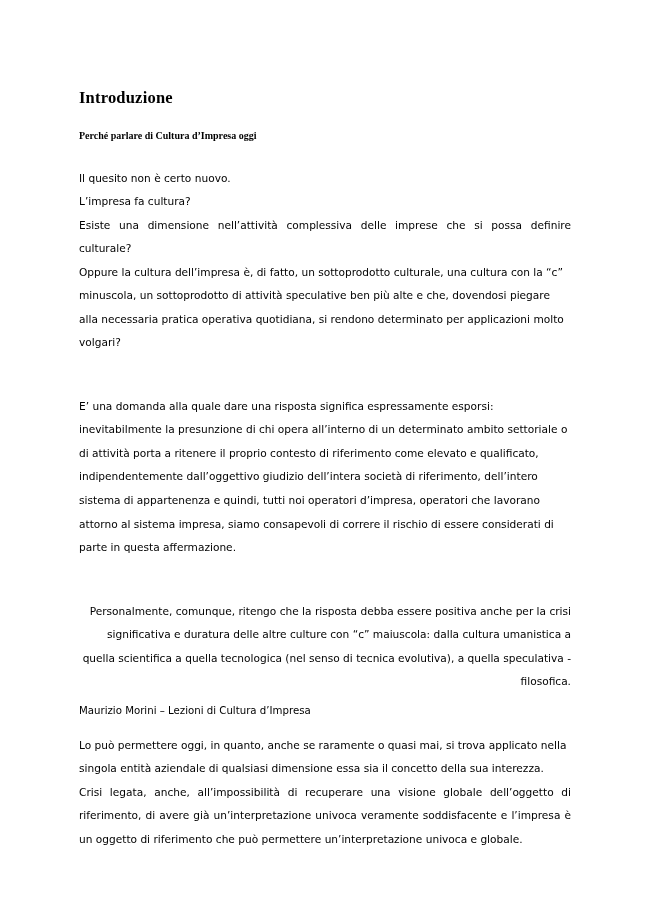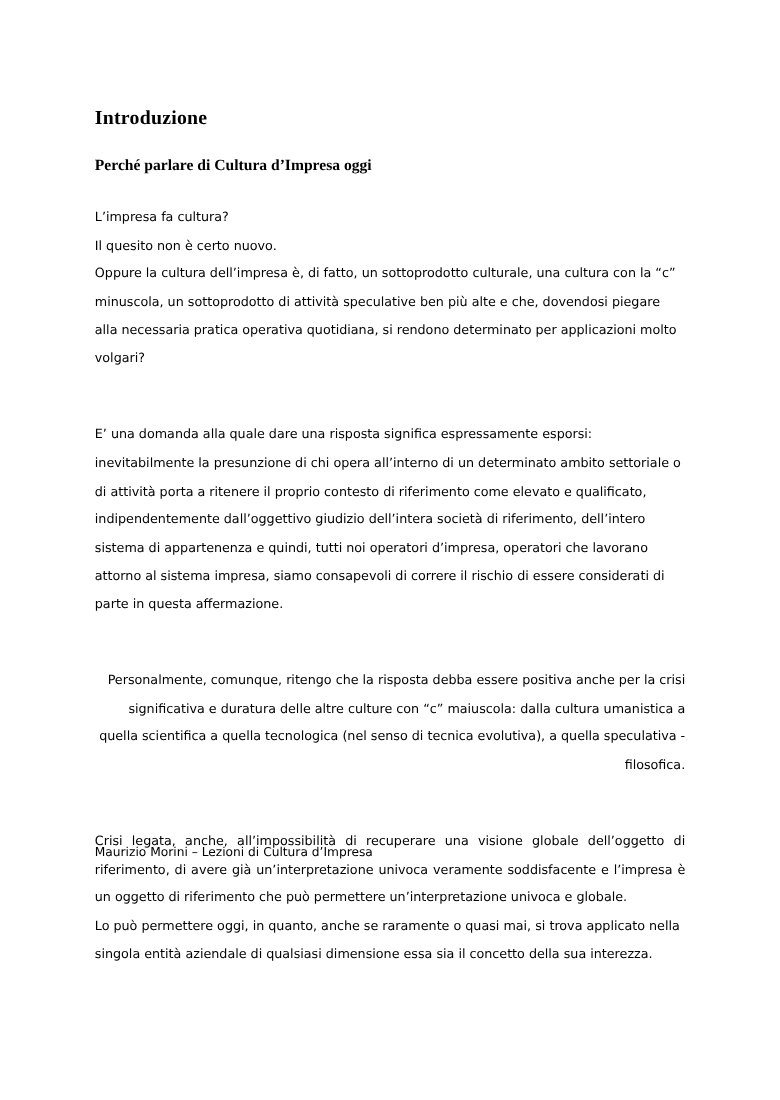--- a/index.html
+++ b/index.html
@@ -25,21 +25,21 @@
   .doc-title {
     font-family: "Liberation Serif", serif;
     font-size: 16.5px;
     font-weight: bold;
     letter-spacing: 0.2px;
     margin: 0 0 22px 0;
     line-height: 1.2;
   }
   .doc-subtitle {
     font-family: "Liberation Serif", serif;
-    font-size: 13px;
+    font-size: 10px;
     font-weight: bold;
     margin: 0 0 25px 0;
     line-height: 1.2;
   }
   .body-block {
     font-size: 10.6px;
     line-height: 2.22;
     text-align: justify;
     margin: 0 0 20px 0;
     letter-spacing: 0.0px;
@@ -66,39 +66,40 @@
 </head>
 <body>
 
 <div class="page">
 
   <h1 class="doc-title">Introduzione</h1>
 
   <h2 class="doc-subtitle">Perché parlare di Cultura d’Impresa oggi</h2>
 
   <div class="body-block">
+      <p style="text-align: justify;">Il quesito non è certo nuovo.</p>
       <p style="text-align: justify;">L’impresa fa cultura?</p>
-      <p style="text-align: justify;">Il quesito non è certo nuovo.</p>
+      <p style="text-align: justify;">Esiste una dimensione nell’attività complessiva delle imprese che si possa definire culturale?</p>
       <p style="text-align: left;">Oppure la cultura dell’impresa è, di fatto, un sottoprodotto culturale, una cultura con la “c” minuscola, un sottoprodotto di attività speculative ben più alte e che, dovendosi piegare alla necessaria pratica operativa quotidiana, si rendono determinato per applicazioni molto volgari?</p>
     </div>
 
   <div class="spacer-para"></div>
 
   <div class="body-block">
       <p style="text-align: left;">E’ una domanda alla quale dare una risposta significa espressamente esporsi: inevitabilmente la presunzione di chi opera all’interno di un determinato ambito settoriale o di attività porta a ritenere il proprio contesto di riferimento come elevato e qualificato, indipendentemente dall’oggettivo giudizio dell’intera società di riferimento, dell’intero sistema di appartenenza e quindi, tutti noi operatori d’impresa, operatori che lavorano attorno al sistema impresa, siamo consapevoli di correre il rischio di essere considerati di parte in questa affermazione.</p>
     </div>
 
   <div class="spacer-para"></div>
 
   <div class="body-block">
       <p style="text-align: right;">Personalmente, comunque, ritengo che la risposta debba essere positiva anche per la crisi significativa e duratura delle altre culture con “c” maiuscola: dalla cultura umanistica a quella scientifica a quella tecnologica (nel senso di tecnica evolutiva), a quella speculativa -filosofica.</p>
     </div>
 
   <div class="spacer-para"></div>
 
   <div class="body-block tight">
+      <p style="text-align: left;">Lo può permettere oggi, in quanto, anche se raramente o quasi mai, si trova applicato nella singola entità aziendale di qualsiasi dimensione essa sia il concetto della sua interezza.</p>
       <p style="text-align: justify;">Crisi legata, anche, all’impossibilità di recuperare una visione globale dell’oggetto di riferimento, di avere già un’interpretazione univoca veramente soddisfacente e l’impresa è un oggetto di riferimento che può permettere un’interpretazione univoca e globale.</p>
-      <p style="text-align: left;">Lo può permettere oggi, in quanto, anche se raramente o quasi mai, si trova applicato nella singola entità aziendale di qualsiasi dimensione essa sia il concetto della sua interezza.</p>
     </div>
 
   <div class="footer">Maurizio Morini – Lezioni di Cultura d’Impresa</div>
 
 </div>
 
 </body></html>

